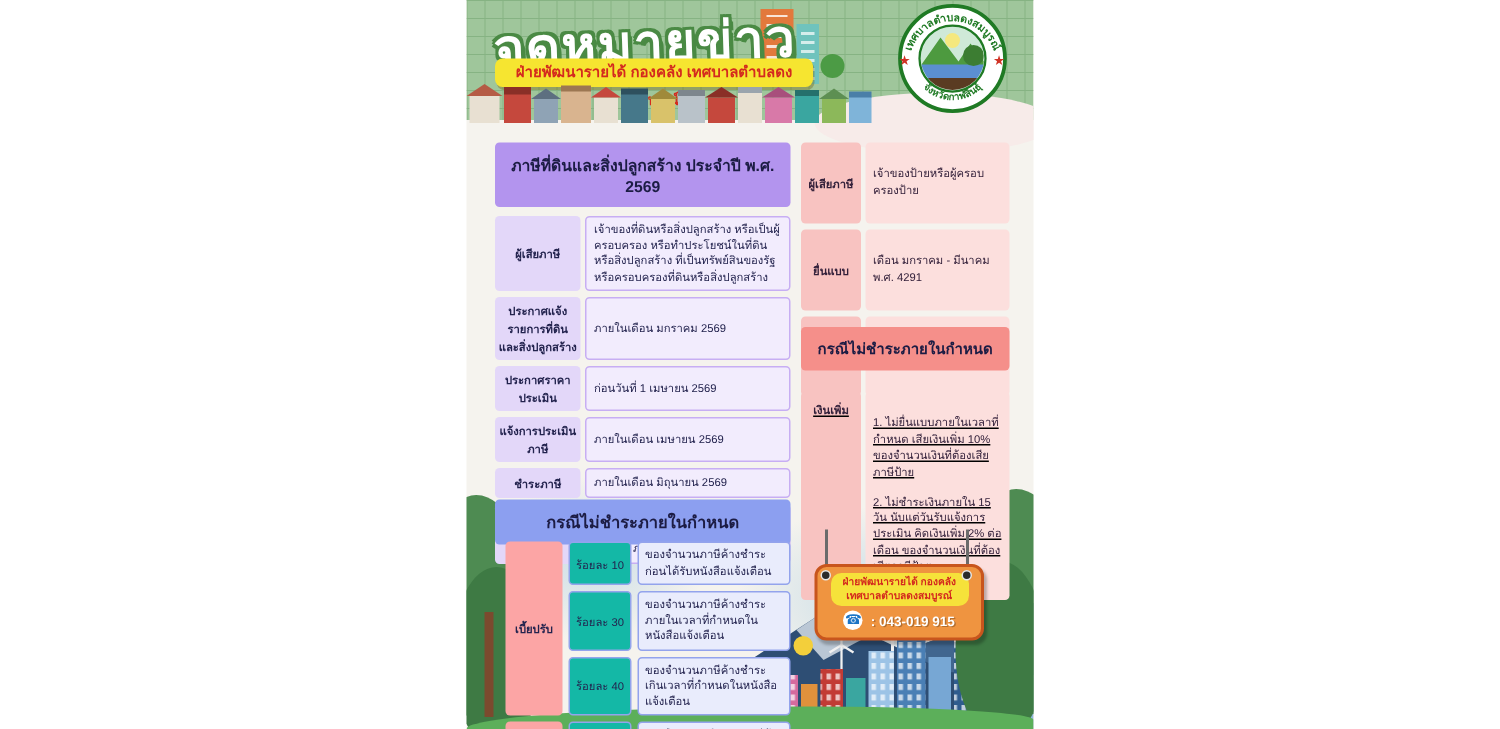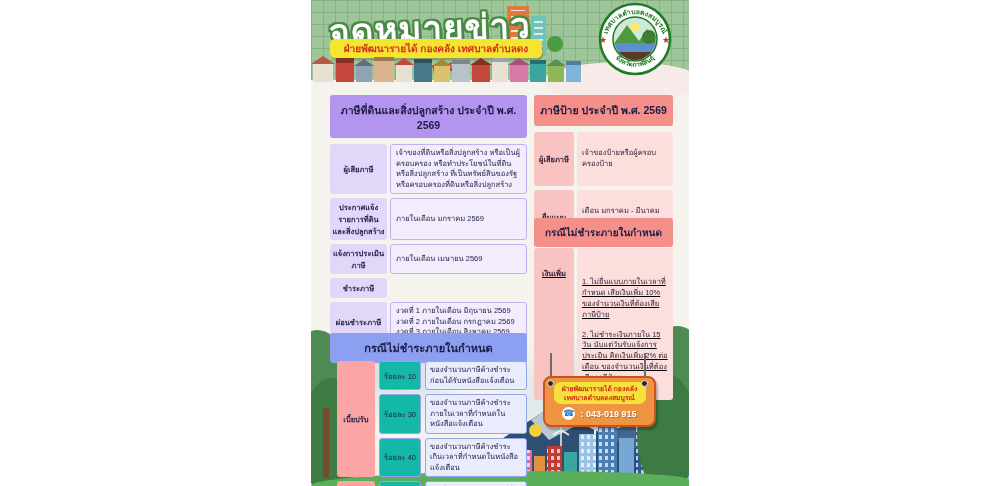--- a/index.html
+++ b/index.html
@@ -223,25 +223,30 @@
       <div class="sec-h h-purple" style="margin-bottom:6px;">ภาษีที่ดินและสิ่งปลูกสร้าง ประจำปี พ.ศ. 2569</div>
       <div class="t-row" style="min-height:50px;">
         <div class="lt-label">ผู้เสียภาษี</div>
         <div class="lt-value">เจ้าของที่ดินหรือสิ่งปลูกสร้าง หรือเป็นผู้ครอบครอง หรือทำประโยชน์ในที่ดินหรือสิ่งปลูกสร้าง ที่เป็นทรัพย์สินของรัฐหรือครอบครองที่ดินหรือสิ่งปลูกสร้าง</div>
       </div>
       <div class="t-row" style="min-height:26px;">
         <div class="lt-label">ประกาศแจ้งรายการที่ดินและสิ่งปลูกสร้าง</div>
         <div class="lt-value">ภายในเดือน มกราคม 2569</div>
       </div>
       <div class="t-row" style="min-height:20px;">
+        <div class="lt-label">ประกาศราคาประเมิน</div>
+        <div class="lt-value">ก่อนวันที่ 1 เมษายน 2569</div>
+      </div>
+      <div class="t-row" style="min-height:20px;">
         <div class="lt-label">แจ้งการประเมินภาษี</div>
         <div class="lt-value">ภายในเดือน เมษายน 2569</div>
       </div>
       <div class="t-row" style="min-height:20px;">
         <div class="lt-label">ชำระภาษี</div>
+        <div class="lt-value">ภายในเดือน มิถุนายน 2569</div>
       </div>
       <div class="t-row" style="min-height:38px;">
         <div class="lt-label">ผ่อนชำระภาษี</div>
         <div class="lt-value">
           <div>งวดที่ 1 ภายในเดือน มิถุนายน 2569</div>
           <div>งวดที่ 2 ภายในเดือน กรกฎาคม 2569</div>
           <div>งวดที่ 3 ภายในเดือน สิงหาคม 2569</div>
         </div>
       </div>
     </div>
@@ -255,21 +260,20 @@
       <div class="bt-rate">ร้อยละ 30</div>
       <div class="bt-desc">ของจำนวนภาษีค้างชำระ ภายในเวลาที่กำหนดในหนังสือแจ้งเตือน</div>
       <div class="bt-rate">ร้อยละ 40</div>
       <div class="bt-desc">ของจำนวนภาษีค้างชำระ เกินเวลาที่กำหนดในหนังสือแจ้งเตือน</div>
       <div class="bt-label">เงินเพิ่ม</div>
       <div class="bt-rate">ร้อยละ 1</div>
       <div class="bt-desc">ต่อเดือน ของจำนวนภาษีค้างชำระ</div>
     </div>
 
     <div class="col" style="left:223px; top:95px; width:139px;">
-      <div class="sec-h h-pink" style="margin-bottom:6px;">ภาษีป้าย ประจำปี พ.ศ. 2569</div>
       <div class="t-row" style="min-height:24px;">
         <div class="st-label">ผู้เสียภาษี</div>
         <div class="st-value">เจ้าของป้ายหรือผู้ครอบครองป้าย</div>
       </div>
       <div class="t-row" style="min-height:24px;justify-content:flex-end;">
         <div class="st-label">ยื่นแบบ</div>
         <div class="st-value">เดือน มกราคม - มีนาคม พ.ศ. 4291</div>
       </div>
       <div class="t-row" style="min-height:24px;">
         <div class="st-label">ชำระภาษี</div>

